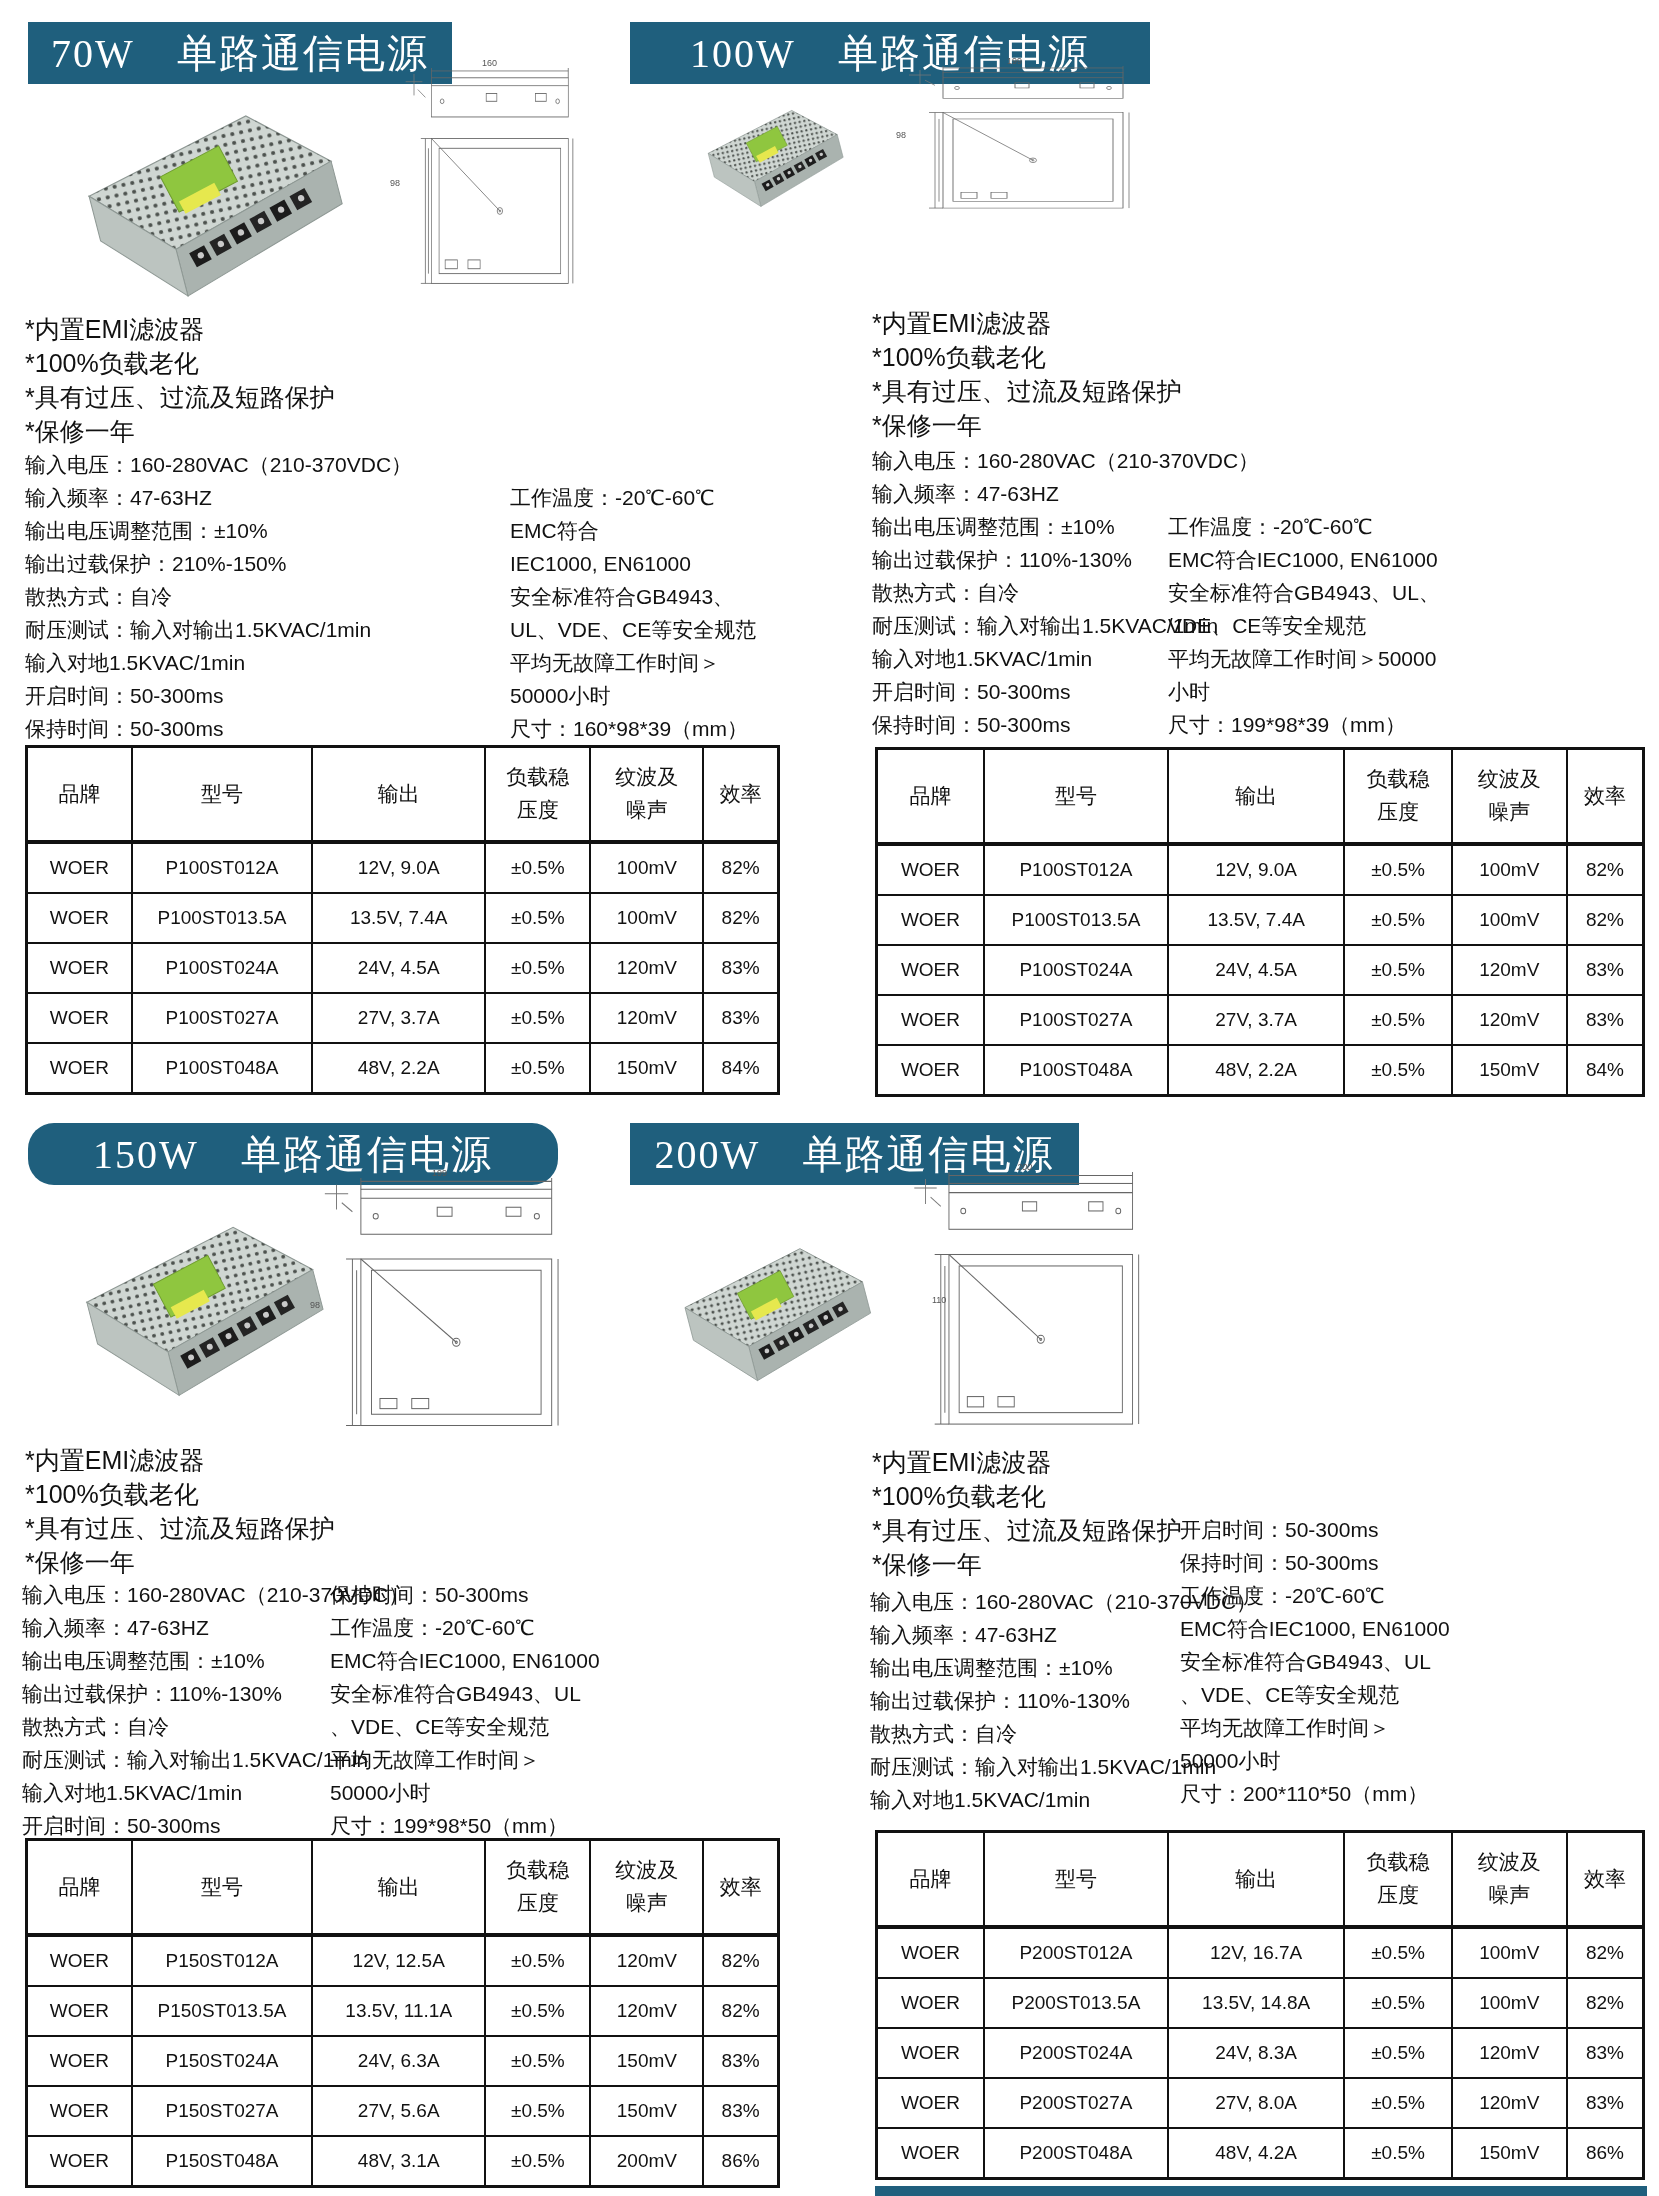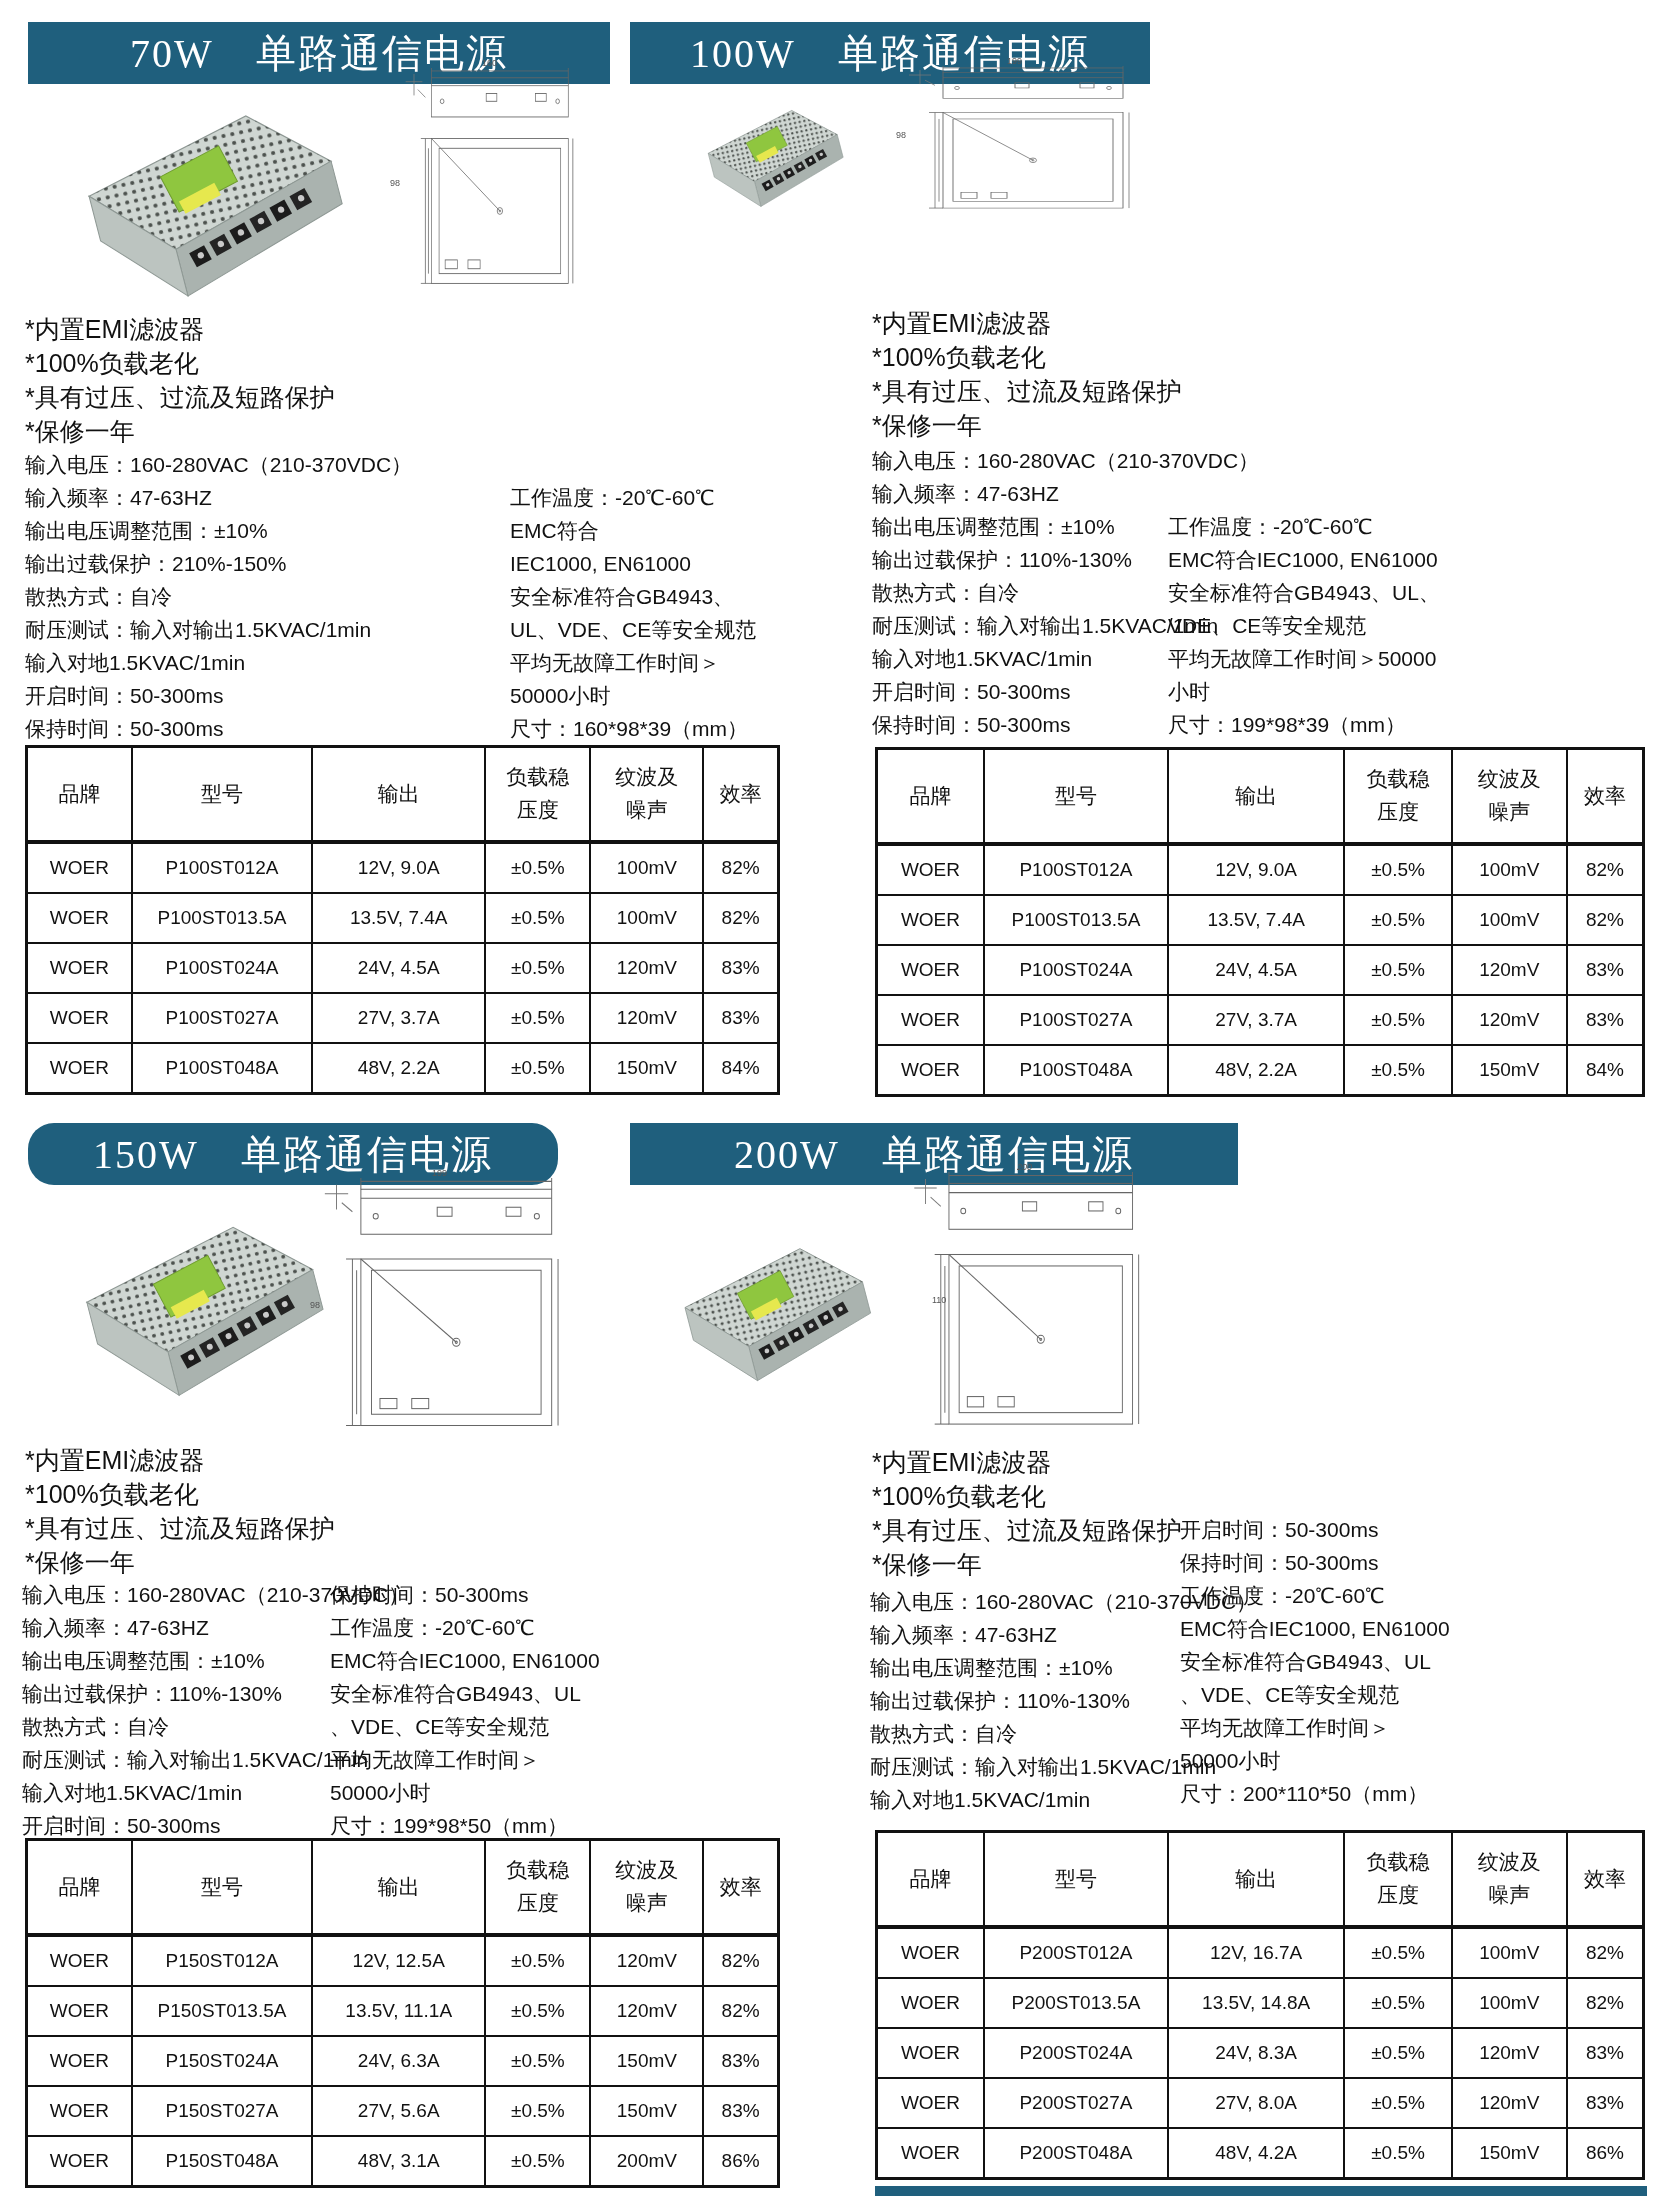--- a/index.html
+++ b/index.html
@@ -88,21 +88,21 @@
       <line x1="40" y1="72" x2="40" y2="220"></line>
       <line x1="34" y1="72" x2="48" y2="72"></line>
       <line x1="34" y1="220" x2="48" y2="220"></line>
       <line x1="44" y1="82" x2="44" y2="210"></line>
       <line x1="234" y1="72" x2="234" y2="220"></line>
     </g>
   </defs>
 </svg>
 
 <section class="q">
-  <div class="hdr" style="left: 28px; top: 22px; width: 582px; background: rgb(31, 95, 125);">
+  <div class="hdr" style="left: 28px; top: 22px; width: 424px; background: rgb(31, 95, 125);">
     <span>70W</span>
     <span>单路通信电源</span>
   </div>
   <svg class="imgbox" style="left:55px;top:90px;" width="300" height="245" viewBox="0 0 300 240">
       <use href="#psu-photo"></use>
     </svg>
   <svg class="imgbox" style="left:395px;top:68px;" width="190" height="235" viewBox="0 0 250 240" preserveAspectRatio="none">
       <use href="#psu-drawing"></use>
     </svg>
   <span class="dim" style="left:470px;top:58px;">160</span>
@@ -404,21 +404,21 @@
           <td>48V, 3.1A</td>
           <td>±0.5%</td>
           <td>200mV</td>
           <td>86%</td>
         </tr>
       </tbody>
   </table>
 </section>
 
 <section class="q">
-  <div class="hdr" style="left: 630px; top: 1123px; width: 608px; background: rgb(31, 95, 125);">
+  <div class="hdr" style="left: 630px; top: 1123px; width: 449px; background: rgb(31, 95, 125);">
     <span>200W</span>
     <span>单路通信电源</span>
   </div>
   <svg class="imgbox" style="left:660px;top:1192px;" width="220" height="255" viewBox="0 0 300 240">
       <use href="#psu-photo"></use>
     </svg>
   <svg class="imgbox" style="left:900px;top:1172px;" width="255" height="275" viewBox="0 0 250 240" preserveAspectRatio="none">
       <use href="#psu-drawing"></use>
     </svg>
   <span class="dim" style="left:1005px;top:1162px;font-style:italic;">200</span>

